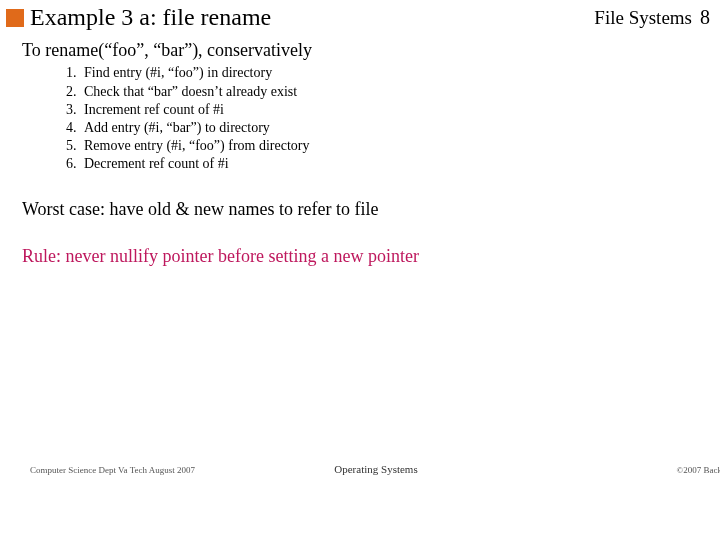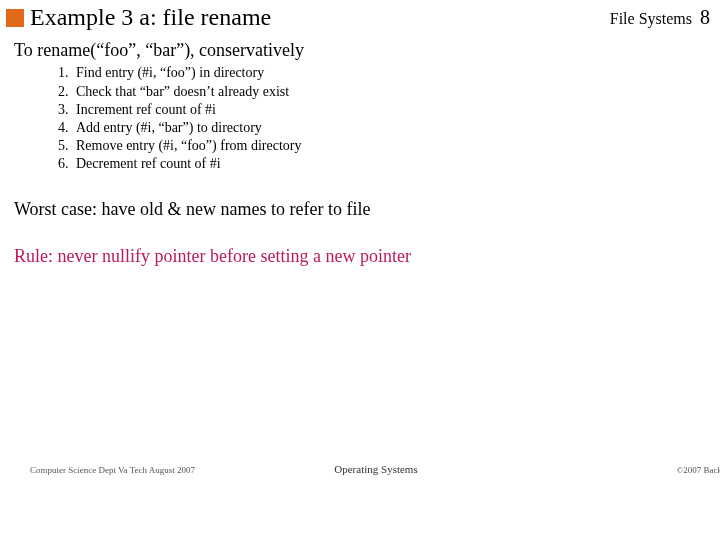--- a/index.html
+++ b/index.html
@@ -33,28 +33,28 @@
   .slide-title {
     font-size: 24px;
     flex-grow: 1;
   }
   .header-right {
     display: flex;
     align-items: baseline;
     gap: 8px;
   }
   .section-label {
-    font-size: 16px;
+    font-size: 19px;
     text-align: right;
   }
   .page-num {
     font-size: 20px;
   }
   .body {
-    padding: 8px 20px 0 14px;
+    padding: 8px 20px 0 22px;
     font-size: 18px;
     line-height: 1.3;
   }
   .intro {
     margin-bottom: 2px;
   }
   ol.steps {
     margin: 0 0 24px 0;
     padding-left: 58px;
     font-size: 14px;

